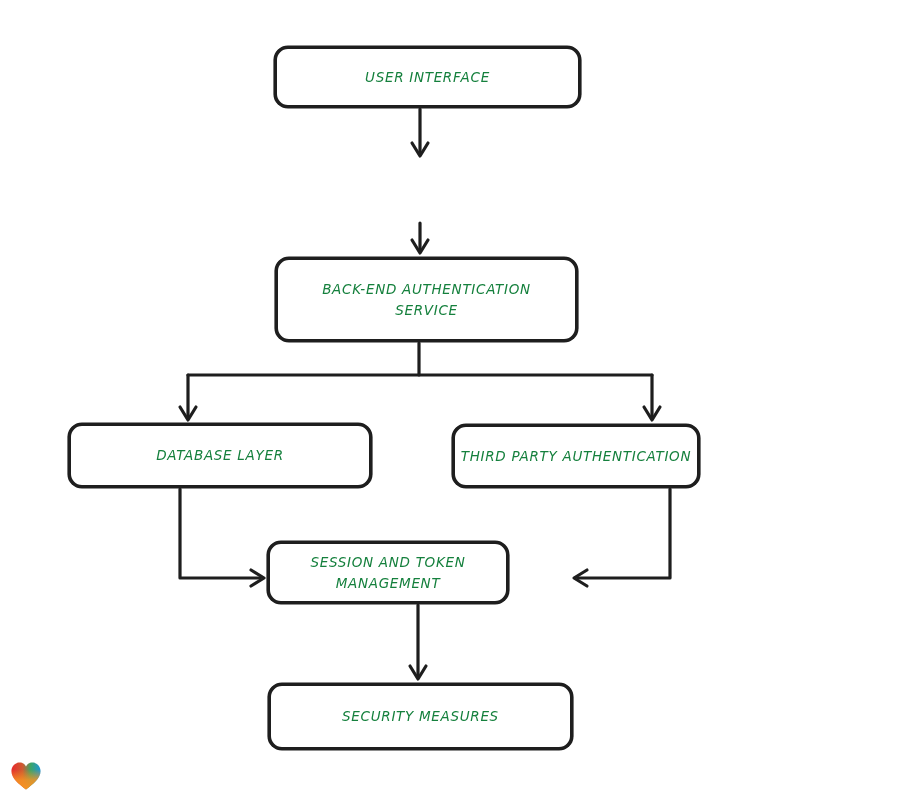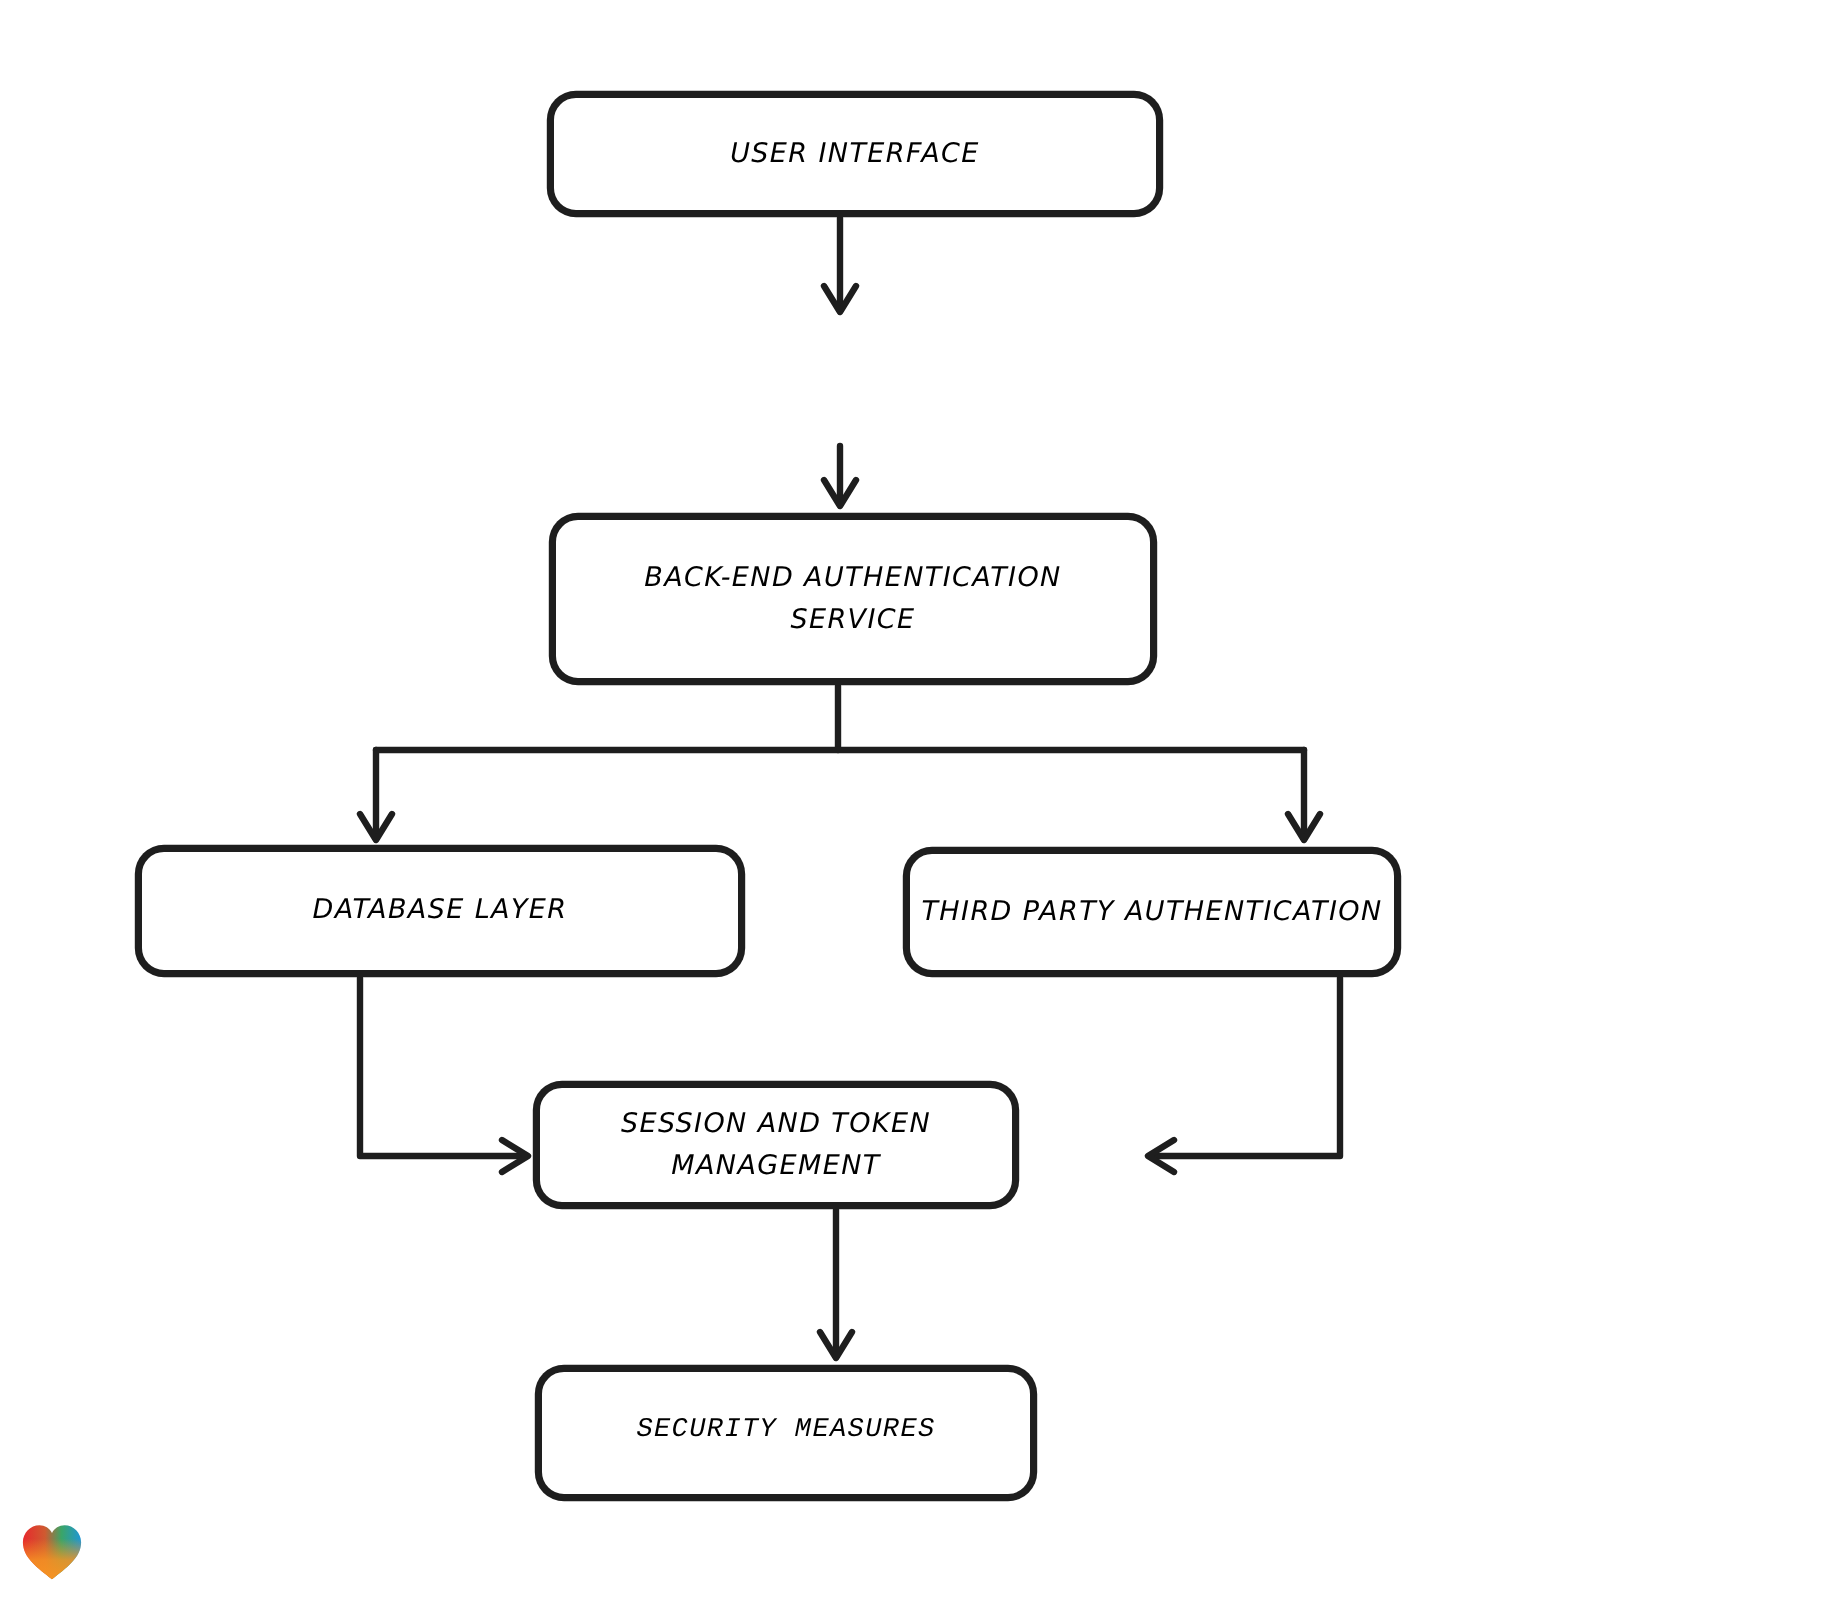--- a/index.html
+++ b/index.html
@@ -25,38 +25,38 @@
     position: absolute;
     box-sizing: border-box;
     background: #ffffff;
     border: 3px solid #1e1e1e;
     border-radius: 14px;
     box-shadow: 0 0 0 0.6px #1e1e1e;
     display: flex;
     align-items: center;
     justify-content: center;
     text-align: center;
-    color: #000000;
+    color: #15803d;
     font-size: 13.5px;
     font-style: italic;
     letter-spacing: 0.7px;
     line-height: 1.55;
   }
   .node .node-label { display: block; }
   .node--wrap-230 .node-label { max-width: 230px; }
   .node--wrap-190 .node-label { max-width: 190px; }
 
   
   .n-user      { left: 274px; top:  46px; width: 307px; height: 62px; }
   .n-frontend  { left: 273px; top: 158px; width: 305px; height: 64px; }
   .n-backend   { left: 275px; top: 257px; width: 303px; height: 85px; }
   .n-database  { left:  68px; top: 423px; width: 304px; height: 65px; }
   .n-thirdparty{ left: 452px; top: 424px; width: 248px; height: 64px; }
   .n-session   { left: 267px; top: 541px; width: 242px; height: 63px; }
-  .n-security  { left: 268px; top: 683px; width: 250px; height: 67px; font-family: Liberation Mono, monospace; }
+  .n-security  { left: 268px; top: 683px; width: 305px; height: 67px; }
 
   .logo {
     position: absolute;
     left: 9px;
     top: 759px;
     width: 34px;
     height: 34px;
   }
 </style>
 </head>

